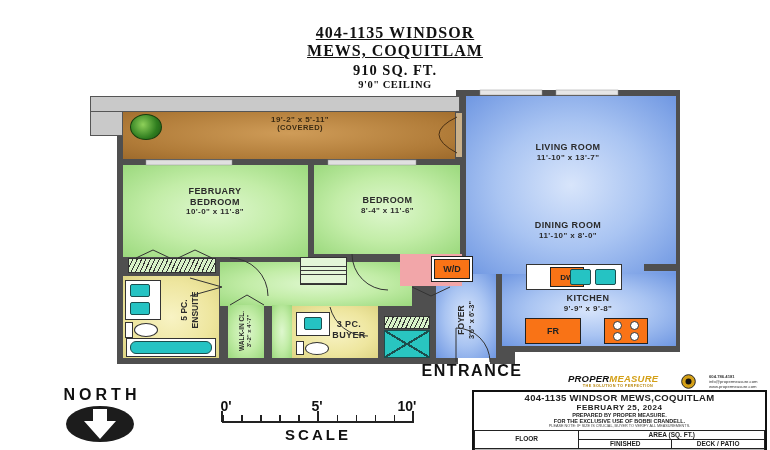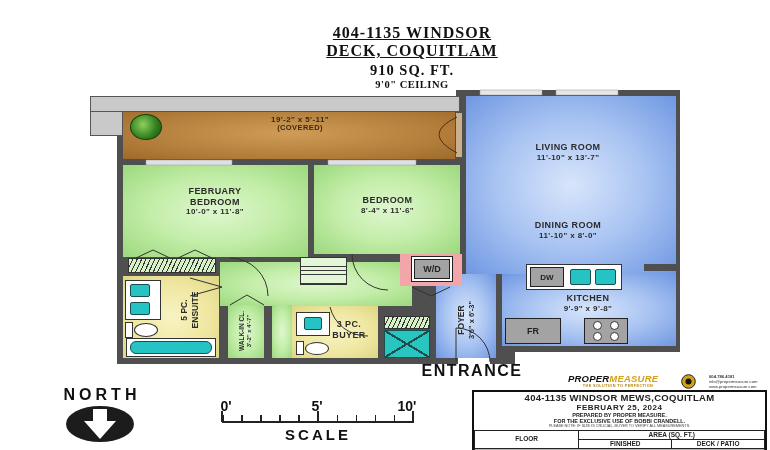--- a/index.html
+++ b/index.html
@@ -30,25 +30,25 @@
   .teal{position:absolute;background:#25c3c3;border:1px solid #1a4f4f;box-sizing:border-box;border-radius:2px;}
   .bowl{position:absolute;background:#fff;border:1px solid #333;border-radius:50%;box-sizing:border-box;}
   .hatch{position:absolute;background:repeating-linear-gradient(115deg,#d8f2c8 0 3px,#333 3px 4px);
          border:1px solid #333;box-sizing:border-box;}
   .shelves{position:absolute;background:repeating-linear-gradient(to bottom,#e4f6d8 0 3.5px,#3a3a3a 3.5px 4.3px);
          border:1px solid #333;box-sizing:border-box;}
   .xcloset{position:absolute;background:
      linear-gradient(to top right,transparent calc(50% - 1px),#1d4d4d calc(50% - 1px) calc(50% + 1px),transparent calc(50% + 1px)),
      linear-gradient(to bottom right,transparent calc(50% - 1px),#1d4d4d calc(50% - 1px) calc(50% + 1px),transparent calc(50% + 1px)),
      #29c5c0;border:1px solid #1a4f4f;box-sizing:border-box;}
-  .appl{position:absolute;background:#a3a3a3;border:1px solid #222;box-sizing:border-box;
-        display:flex;align-items:center;justify-content:center;font-weight:700;color:#222;}
+  .appl{position:absolute;background:#f97316;border:1px solid #222;box-sizing:border-box;
+        display:flex;align-items:center;justify-content:center;font-weight:700;color:#222;margin-left:20px;}
   .burner{width:9px;height:9px;border:1px solid #333;border-radius:50%;box-sizing:border-box;background:#fff;}
   
-  #title{position:absolute;left:272px;top:24px;width:280px;text-align:center;
+  #title{position:absolute;left:255px;top:24px;width:280px;text-align:center;
          font-family:"Liberation Serif",serif;color:#111;}
   #title .t1{font-size:16px;font-weight:800;letter-spacing:1px;text-decoration:underline;display:block;line-height:1.15;}
   #title .t2{font-size:14.5px;font-weight:800;letter-spacing:1px;display:block;margin-top:1px;}
   #title .t3{font-size:10.5px;font-weight:700;letter-spacing:.5px;display:block;}
   
   .big{font-weight:700;font-size:14px;color:#111;}
   #entrance{position:absolute;left:420px;top:362px;width:104px;text-align:center;
             font-size:16px;font-weight:800;letter-spacing:1.5px;color:#111;}
   
   #infobox{position:absolute;left:472px;top:390px;width:295px;background:#fff;
@@ -66,21 +66,21 @@
   .contact{font-size:4.2px;line-height:5.2px;color:#333;text-align:left;}
   svg{display:block;}
 </style>
 </head>
 <body>
 
 <div id="page">
 
   <div id="title">
     <span class="t1">404-1135 WINDSOR</span>
-    <span class="t1">DECK, COQUITLAM</span>
+    <span class="t1">MEWS, COQUITLAM</span>
     <span class="t2">910 SQ. FT.</span>
     <span class="t3">9'0" CEILING</span>
   </div>
 
   <div class="wall" style="left:456px;top:90px;width:224px;height:258px;"></div>
   <div class="wall" style="left:117px;top:106px;width:345px;height:242px;"></div>
   <div class="wall" style="left:117px;top:288px;width:398px;height:76px;"></div>
   <div class="wall" style="left:496px;top:344px;width:184px;height:8px;"></div>
 
   <div class="eave" style="left:90px;top:96px;width:33px;height:40px;"></div>

